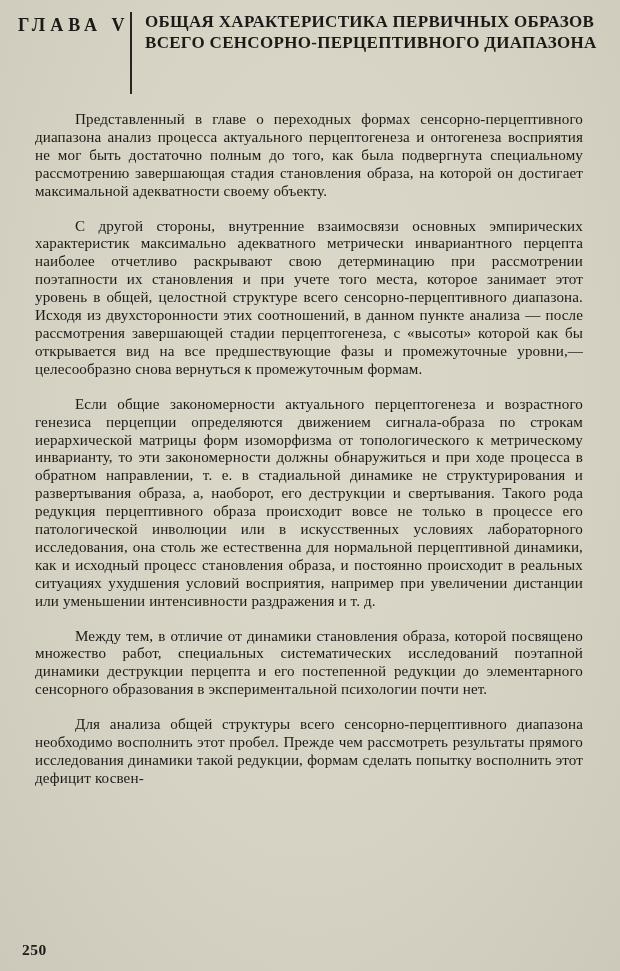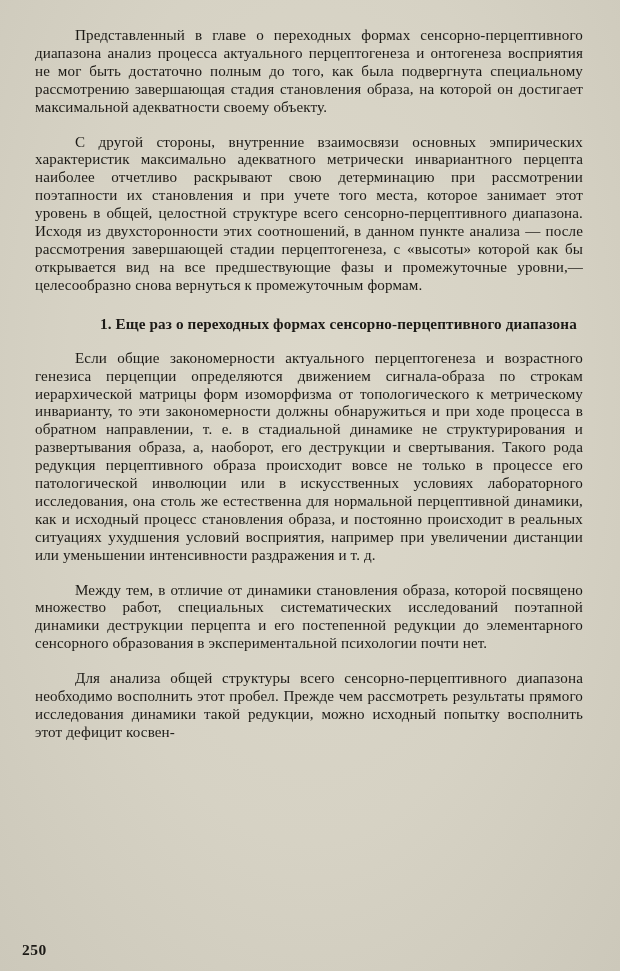--- a/index.html
+++ b/index.html
@@ -77,29 +77,33 @@
     font-size: 15.5px;
     font-weight: bold;
     letter-spacing: 0.5px;
   }
 </style>
 </head>
 <body>
 
 <div class="scan-page">
 
+  <header class="chapter-header">
+    <div class="chapter-label">ГЛАВА V</div>
+    <div class="header-rule"></div>
+    <h1 class="chapter-title">ОБЩАЯ ХАРАКТЕРИСТИКА ПЕРВИЧНЫХ ОБРАЗОВ ВСЕГО СЕНСОРНО-ПЕРЦЕПТИВНОГО ДИАПАЗОНА</h1>
+  </header>
 
   <main class="body-text">
     <p>Представленный в главе о переходных формах сенсорно-перцептивного диапазона анализ процесса актуального перцептогенеза и онтогенеза восприятия не мог быть достаточно полным до того, как была подвергнута специальному рассмотрению завершающая стадия становления образа, на которой он достигает максимальной адекватности своему объекту.</p>
     <p>С другой стороны, внутренние взаимосвязи основных эмпирических характеристик максимально адекватного метрически инвариантного перцепта наиболее отчетливо раскрывают свою детерминацию при рассмотрении поэтапности их становления и при учете того места, которое занимает этот уровень в общей, целостной структуре всего сенсорно-перцептивного диапазона. Исходя из двухсторонности этих соотношений, в данном пункте анализа — после рассмотрения завершающей стадии перцептогенеза, с «высоты» которой как бы открывается вид на все предшествующие фазы и промежуточные уровни,— целесообразно снова вернуться к промежуточным формам.</p>
 
-    <h2 class="section-heading">1. Еще раз о переходных формах сенсорно-перцептивного диапазона</h2>
 
     <p>Если общие закономерности актуального перцептогенеза и возрастного генезиса перцепции определяются движением сигнала-образа по строкам иерархической матрицы форм изоморфизма от топологического к метрическому инварианту, то эти закономерности должны обнаружиться и при ходе процесса в обратном направлении, т. е. в стадиальной динамике не структурирования и развертывания образа, а, наоборот, его деструкции и свертывания. Такого рода редукция перцептивного образа происходит вовсе не только в процессе его патологической инволюции или в искусственных условиях лабораторного исследования, она столь же естественна для нормальной перцептивной динамики, как и исходный процесс становления образа, и постоянно происходит в реальных ситуациях ухудшения условий восприятия, например при увеличении дистанции или уменьшении интенсивности раздражения и т. д.</p>
     <p>Между тем, в отличие от динамики становления образа, которой посвящено множество работ, специальных систематических исследований поэтапной динамики деструкции перцепта и его постепенной редукции до элементарного сенсорного образования в экспериментальной психологии почти нет.</p>
-    <p>Для анализа общей структуры всего сенсорно-перцептивного диапазона необходимо восполнить этот пробел. Прежде чем рассмотреть результаты прямого исследования динамики такой редукции, можно исходный попытку восполнить этот дефицит косвен-</p>
+    <p>Для анализа общей структуры всего сенсорно-перцептивного диапазона необходимо восполнить этот пробел. Прежде чем рассмотреть результаты прямого исследования динамики такой редукции, формам сделать попытку восполнить этот дефицит косвен-</p>
   </main>
 
   <footer class="page-footer">
     <span class="page-number">250</span>
   </footer>
 
 </div>
 
 </body></html>

